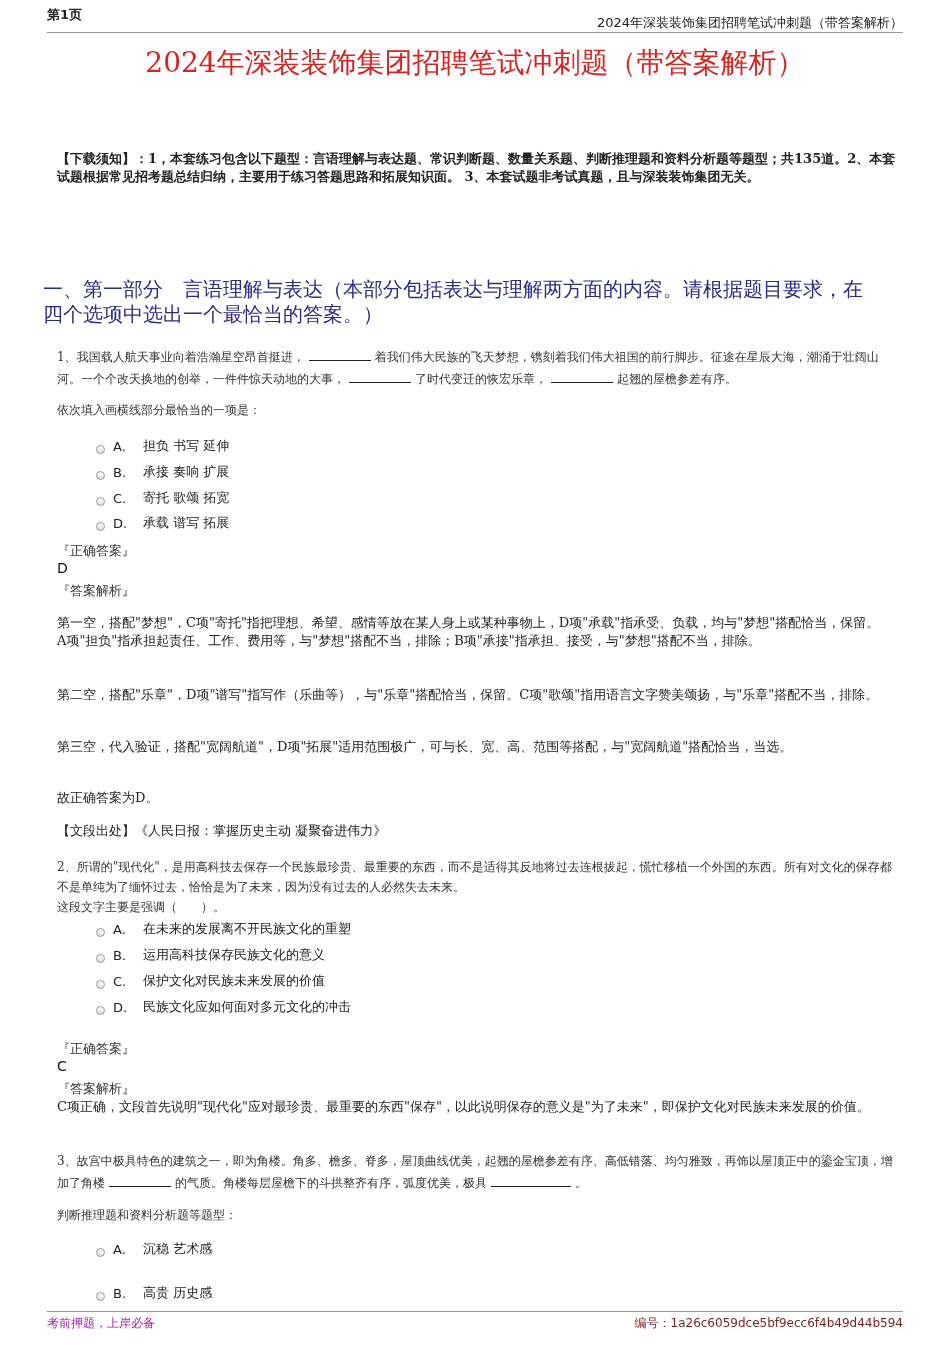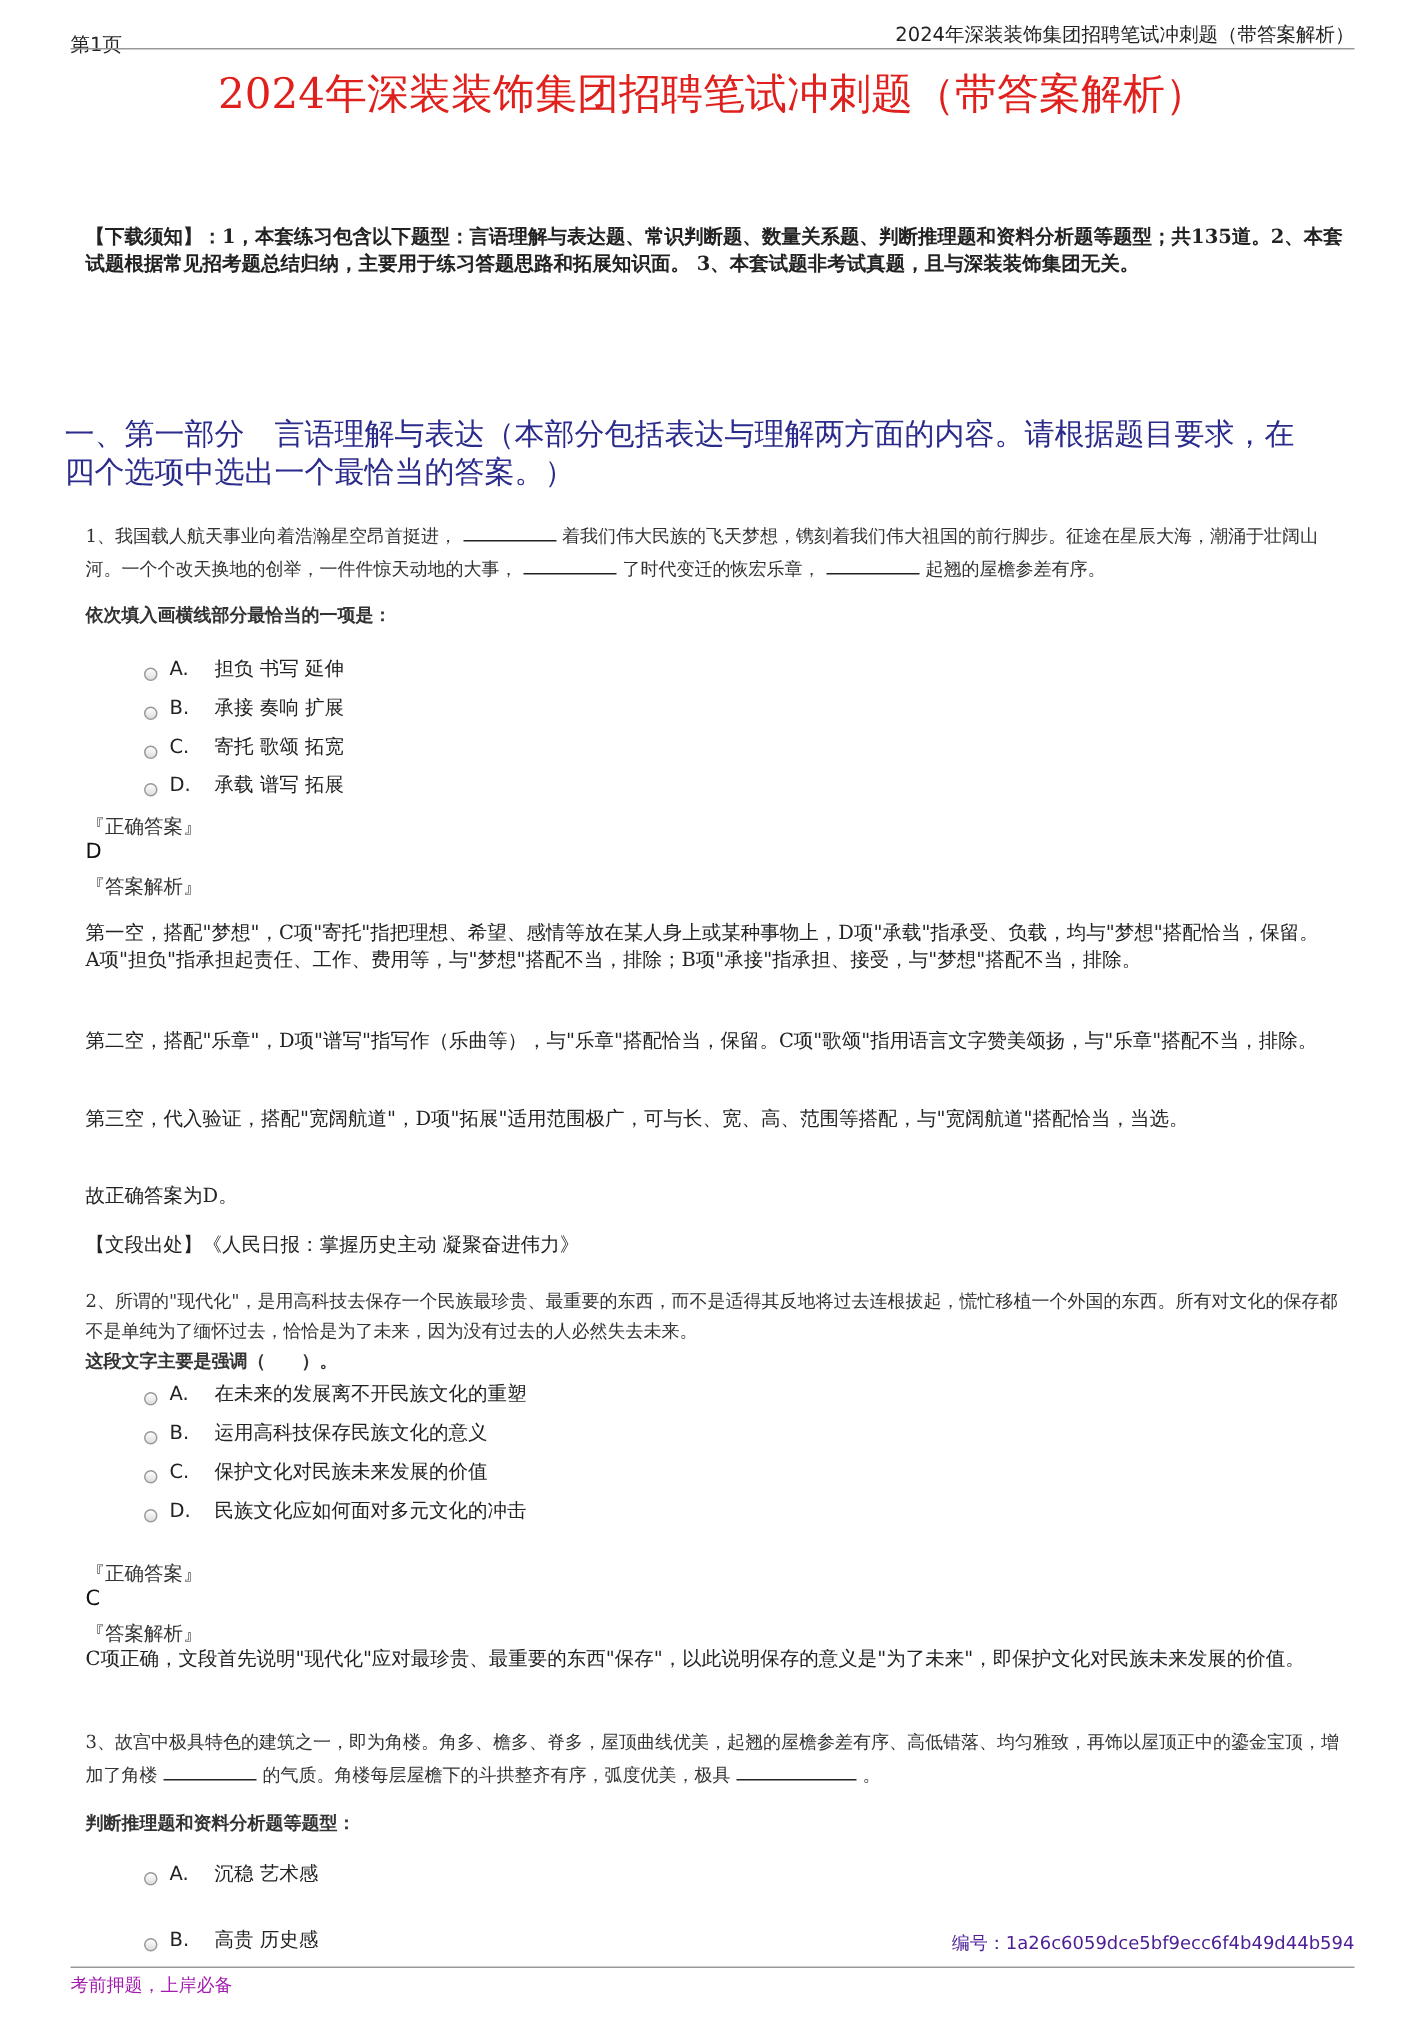--- a/index.html
+++ b/index.html
@@ -1,38 +1,38 @@
 <!DOCTYPE html>
 <html><head>
 <meta charset="utf-8">
 <style>
   html, body { margin: 0; padding: 0; background: #ffffff; }
   body { width: 950px; height: 1345px; position: relative; overflow: hidden;
          font-family: "DejaVu Serif", "Liberation Serif", serif; color: #333; }
   .abs { position: absolute; }
-  .hdr-left { left: 47px; top: 21px; font-size: 13px; color: #222; font-family: "DejaVu Sans", sans-serif; }
+  .hdr-left { left: 47px; top: 6px; font-size: 13px; color: #222; font-family: "DejaVu Sans", sans-serif; font-weight: bold; }
   .hdr-right { right: 47px; top: 14px; font-size: 13px; color: #222; font-family: "DejaVu Sans", sans-serif; }
   .hdr-line { left: 47px; right: 47px; top: 32px; height: 1px; background: #999; }
   .title { left: 0; right: 0; top: 44px; text-align: center; font-size: 28px; color: #e0201c;
            font-family: "DejaVu Serif", serif; letter-spacing: 0px; }
   .notice { left: 57px; top: 150px; width: 845px; font-size: 13px; line-height: 18px; color: #222; font-weight: bold; }
   .section { left: 43px; top: 277px; width: 835px; font-size: 20px; line-height: 25px; color: #2b2b8c; }
   .q { font-size: 12px; line-height: 22px; color: #333; }
-  .prompt { font-size: 12px; color: #333; font-weight: bold; }
+  .prompt { font-size: 12px; color: #333; }
   .blank { display: inline-block; width: 62px; border-bottom: 1px solid #222; margin: 0 4px; height: 12px; vertical-align: baseline; }
   .opt { font-size: 13px; color: #222; display: flex; align-items: center; font-family: "DejaVu Sans", sans-serif; }
   .radio { width: 9px; height: 9px; border: 1px solid #999; border-radius: 50%; margin-right: 8px; margin-top: 6px;
            background: linear-gradient(#fff, #ddd); box-sizing: border-box; }
   .opt .letter { width: 30px; }
   .label { font-size: 13px; color: #333; font-family: Liberation Serif, serif; }
   .answer { font-size: 14px; color: #111; font-family: "DejaVu Sans", sans-serif; }
   .para { font-size: 13px; line-height: 18px; color: #222; width: 830px; }
   .footer-line { left: 47px; right: 47px; top: 1311px; height: 1px; background: #999; }
   .footer-left { left: 47px; top: 1315px; font-size: 12px; color: #a21caf; }
-  .footer-right { right: 47px; top: 1287px; font-size: 12px; color: #4c1d95; font-family: "DejaVu Sans", sans-serif; }
+  .footer-right { right: 47px; top: 1315px; font-size: 12px; color: #7f1d1d; font-family: "DejaVu Sans", sans-serif; }
 </style>
 </head>
 <body>
 
 <div class="abs hdr-left">第1页</div>
 <div class="abs hdr-right">2024年深装装饰集团招聘笔试冲刺题（带答案解析）</div>
 <div class="abs hdr-line"></div>
 
 <div class="abs title">2024年深装装饰集团招聘笔试冲刺题（带答案解析）</div>
 

